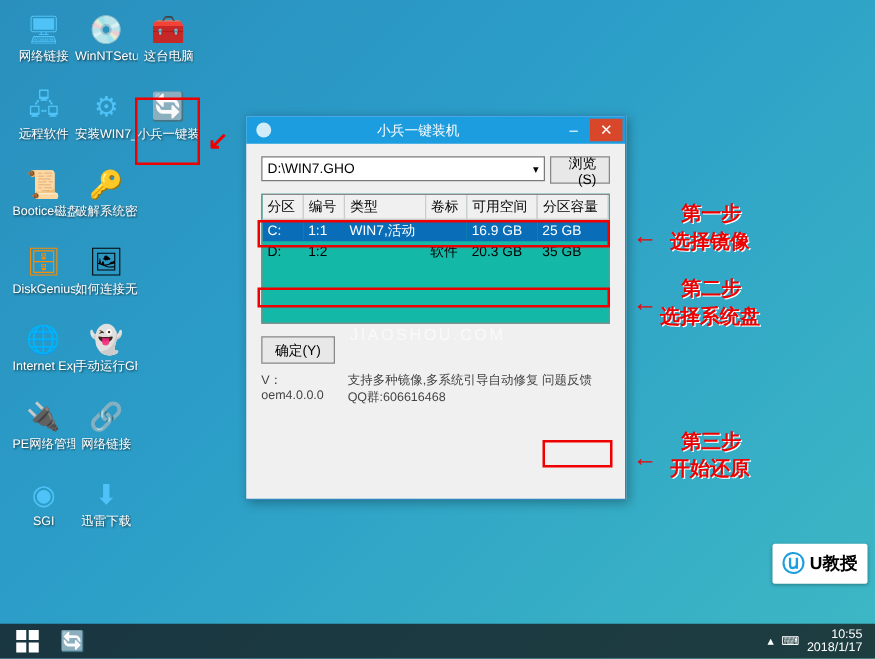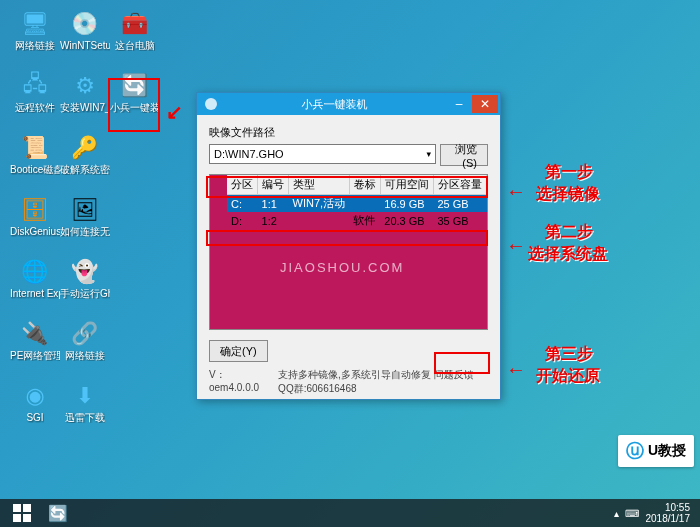--- a/index.html
+++ b/index.html
@@ -85,22 +85,22 @@
   display: flex; align-items: center; justify-content: space-between;
 }
 .dropdown-arrow { font-size: 9px; }
 .browse-btn {
   width: 48px; height: 20px; border: 1px solid #888;
   background: #e8e8e8; font-size: 11px;
   display: flex; align-items: center; justify-content: center;
 }
 
 .table-box {
-  border: 1px solid #888; background: #be185d;
-  height: 156px; overflow: hidden; padding-left: 17px;
+  border: 1px solid #888; background: #14b8a6;
+  height: 104px; overflow: hidden;
 }
 .table { width: 100%; border-collapse: collapse; font-size: 11px; }
 .table th {
   background: #f0f0f0; border-right: 1px solid #ccc; border-bottom: 1px solid #ccc;
   padding: 2px 4px; font-weight: normal; text-align: left;
 }
 .table td { padding: 1px 4px; }
 .table tr.sel td { background: #0a6db8; color: #fff; }
 
 .button-row { display: flex; justify-content: space-between; margin-top: 10px; }
@@ -256,21 +256,20 @@
       <svg class="titlebar-icon" viewBox="0 0 16 16">
           <circle cx="8" cy="8" r="6" fill="#fff" opacity=".8"></circle>
         </svg>
       <div class="titlebar-text">小兵一键装机</div>
       <div class="titlebar-btns">
         <div class="titlebar-btn min">–</div>
         <div class="titlebar-btn close">✕</div>
       </div>
     </div>
     <div class="dialog-body">
-      <div class="field-label">映像文件路径</div>
       <div class="path-row">
         <div class="path-input">
           <span>D:\WIN7.GHO</span>
           <span class="dropdown-arrow">▾</span>
         </div>
         <div class="browse-btn btn">浏览(S)</div>
       </div>
 
       <div class="table-box">
         <table class="table">

